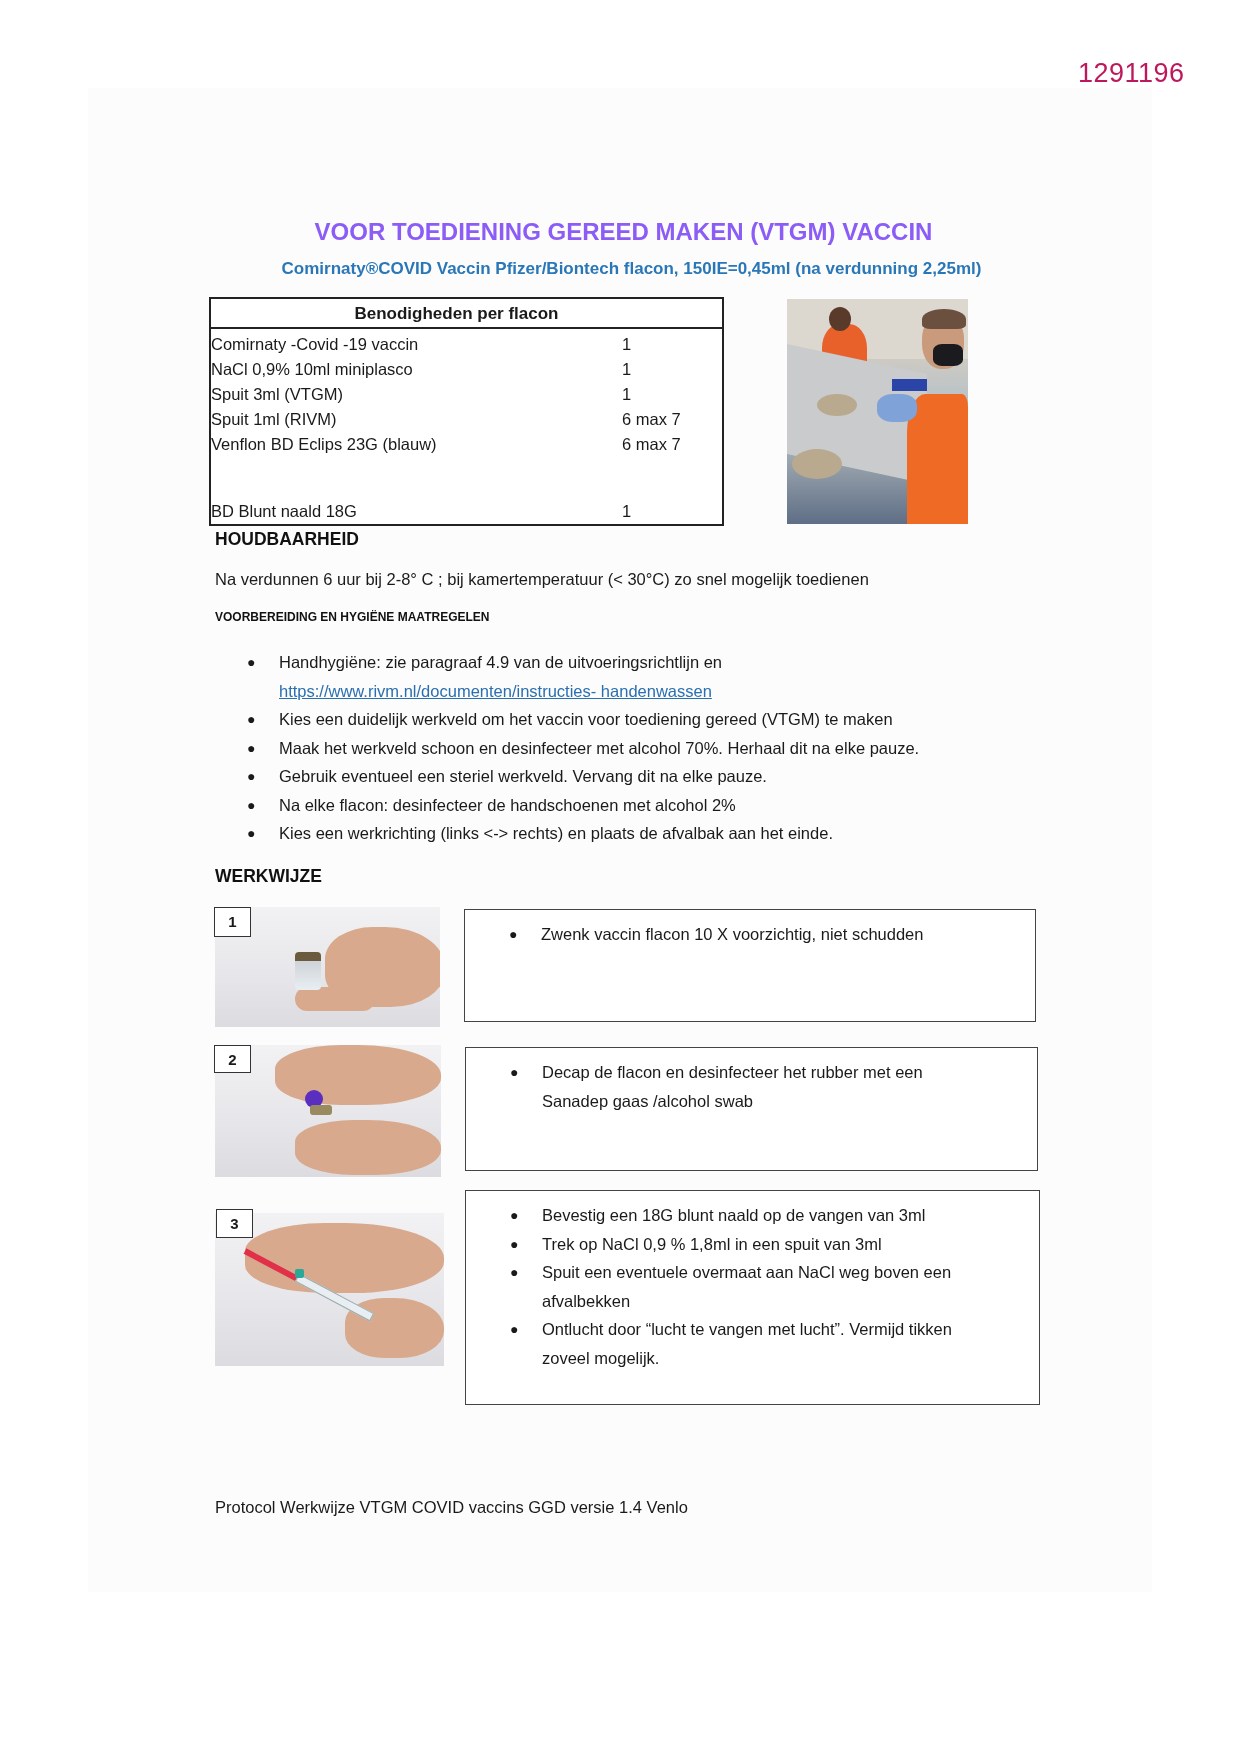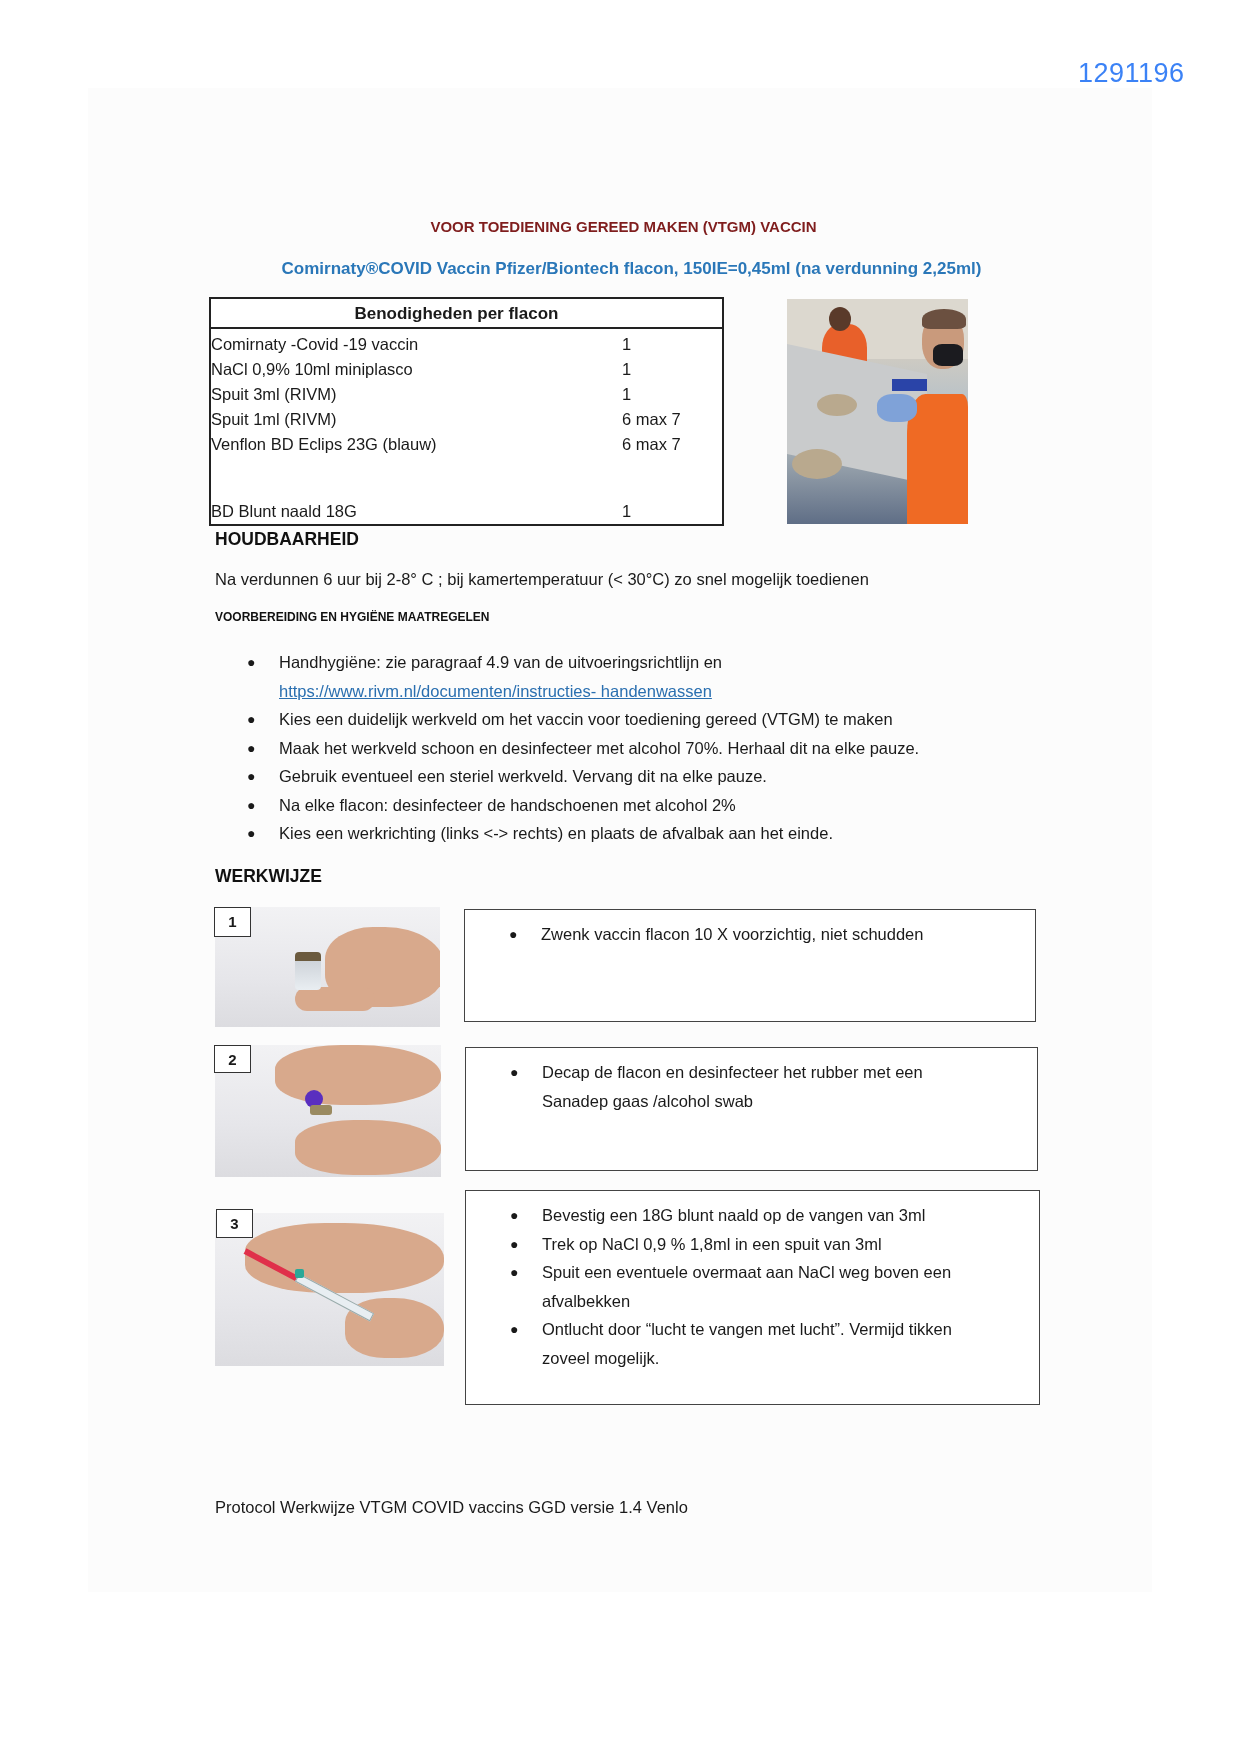--- a/index.html
+++ b/index.html
@@ -1,23 +1,23 @@
 <!DOCTYPE html>
 <html><head>
   <meta charset="utf-8">
   <style>
     * { box-sizing: border-box; margin: 0; padding: 0; }
     html, body { width: 1241px; height: 1754px; background: #ffffff; overflow: hidden; }
     body { position: relative; font-family: "Liberation Sans", "DejaVu Sans", sans-serif; color: #1a1a1a; }
 
     .scan-sheet { position: absolute; left: 88px; top: 88px; width: 1064px; height: 1504px; background: #fcfcfc; }
 
-    .doc-id { position: absolute; left: 1078px; top: 58px; font-size: 27px; color: #3b82f6; letter-spacing: 0.5px; }
+    .doc-id { position: absolute; left: 1078px; top: 58px; font-size: 27px; color: #be185d; letter-spacing: 0.5px; }
 
-    .title { position: absolute; left: 0; width: 1241px; top: 218px; text-align: center; font-size: 15px; font-weight: bold; color: #7f1d1d; padding-left: 6px; }
+    .title { position: absolute; left: 0; width: 1241px; top: 218px; text-align: center; font-size: 24px; font-weight: bold; color: #8b5cf6; padding-left: 6px; }
     .subtitle { position: absolute; left: 0; width: 1241px; top: 259px; text-align: center; font-size: 17px; font-weight: bold; color: #2a77b8; padding-left: 22px; }
 
     .supplies { position: absolute; left: 209px; top: 297px; width: 515px; height: 229px; border: 2px solid #222; background: #fff; }
     .supplies-head { height: 30px; border-bottom: 2px solid #222; text-align: center; font-size: 17px; font-weight: bold; line-height: 30px; padding-right: 20px; }
     .supply-row { position: absolute; left: 0; width: 100%; height: 26px; font-size: 16.5px; line-height: 26px; }
     .supply-name { position: absolute; left: 0; width: 410px; }
     .supply-qty { position: absolute; left: 411px; }
 
     .photo { position: absolute; overflow: hidden; }
     .team-photo { left: 787px; top: 299px; width: 181px; height: 225px; background: linear-gradient(180deg, #d9d5cc 0%, #cfcbc2 25%, #b9c2c8 45%, #9ea8b0 70%, #5f6e86 100%); }
@@ -56,21 +56,21 @@
   <div class="supplies-head">Benodigheden per flacon</div>
   <div class="supply-row" style="top:32px">
     <span class="supply-name">Comirnaty -Covid -19 vaccin</span>
     <span class="supply-qty">1</span>
   </div>
   <div class="supply-row" style="top:57px">
     <span class="supply-name">NaCl 0,9% 10ml miniplasco</span>
     <span class="supply-qty">1</span>
   </div>
   <div class="supply-row" style="top:82px">
-    <span class="supply-name">Spuit 3ml (RIVM)</span>
+    <span class="supply-name">Spuit 3ml (VTGM)</span>
     <span class="supply-qty">1</span>
   </div>
   <div class="supply-row" style="top:107px">
     <span class="supply-name">Spuit 1ml (RIVM)</span>
     <span class="supply-qty">6 max 7</span>
   </div>
   <div class="supply-row" style="top:132px">
     <span class="supply-name">Venflon BD Eclips 23G (blauw)</span>
     <span class="supply-qty">6 max 7</span>
   </div>

